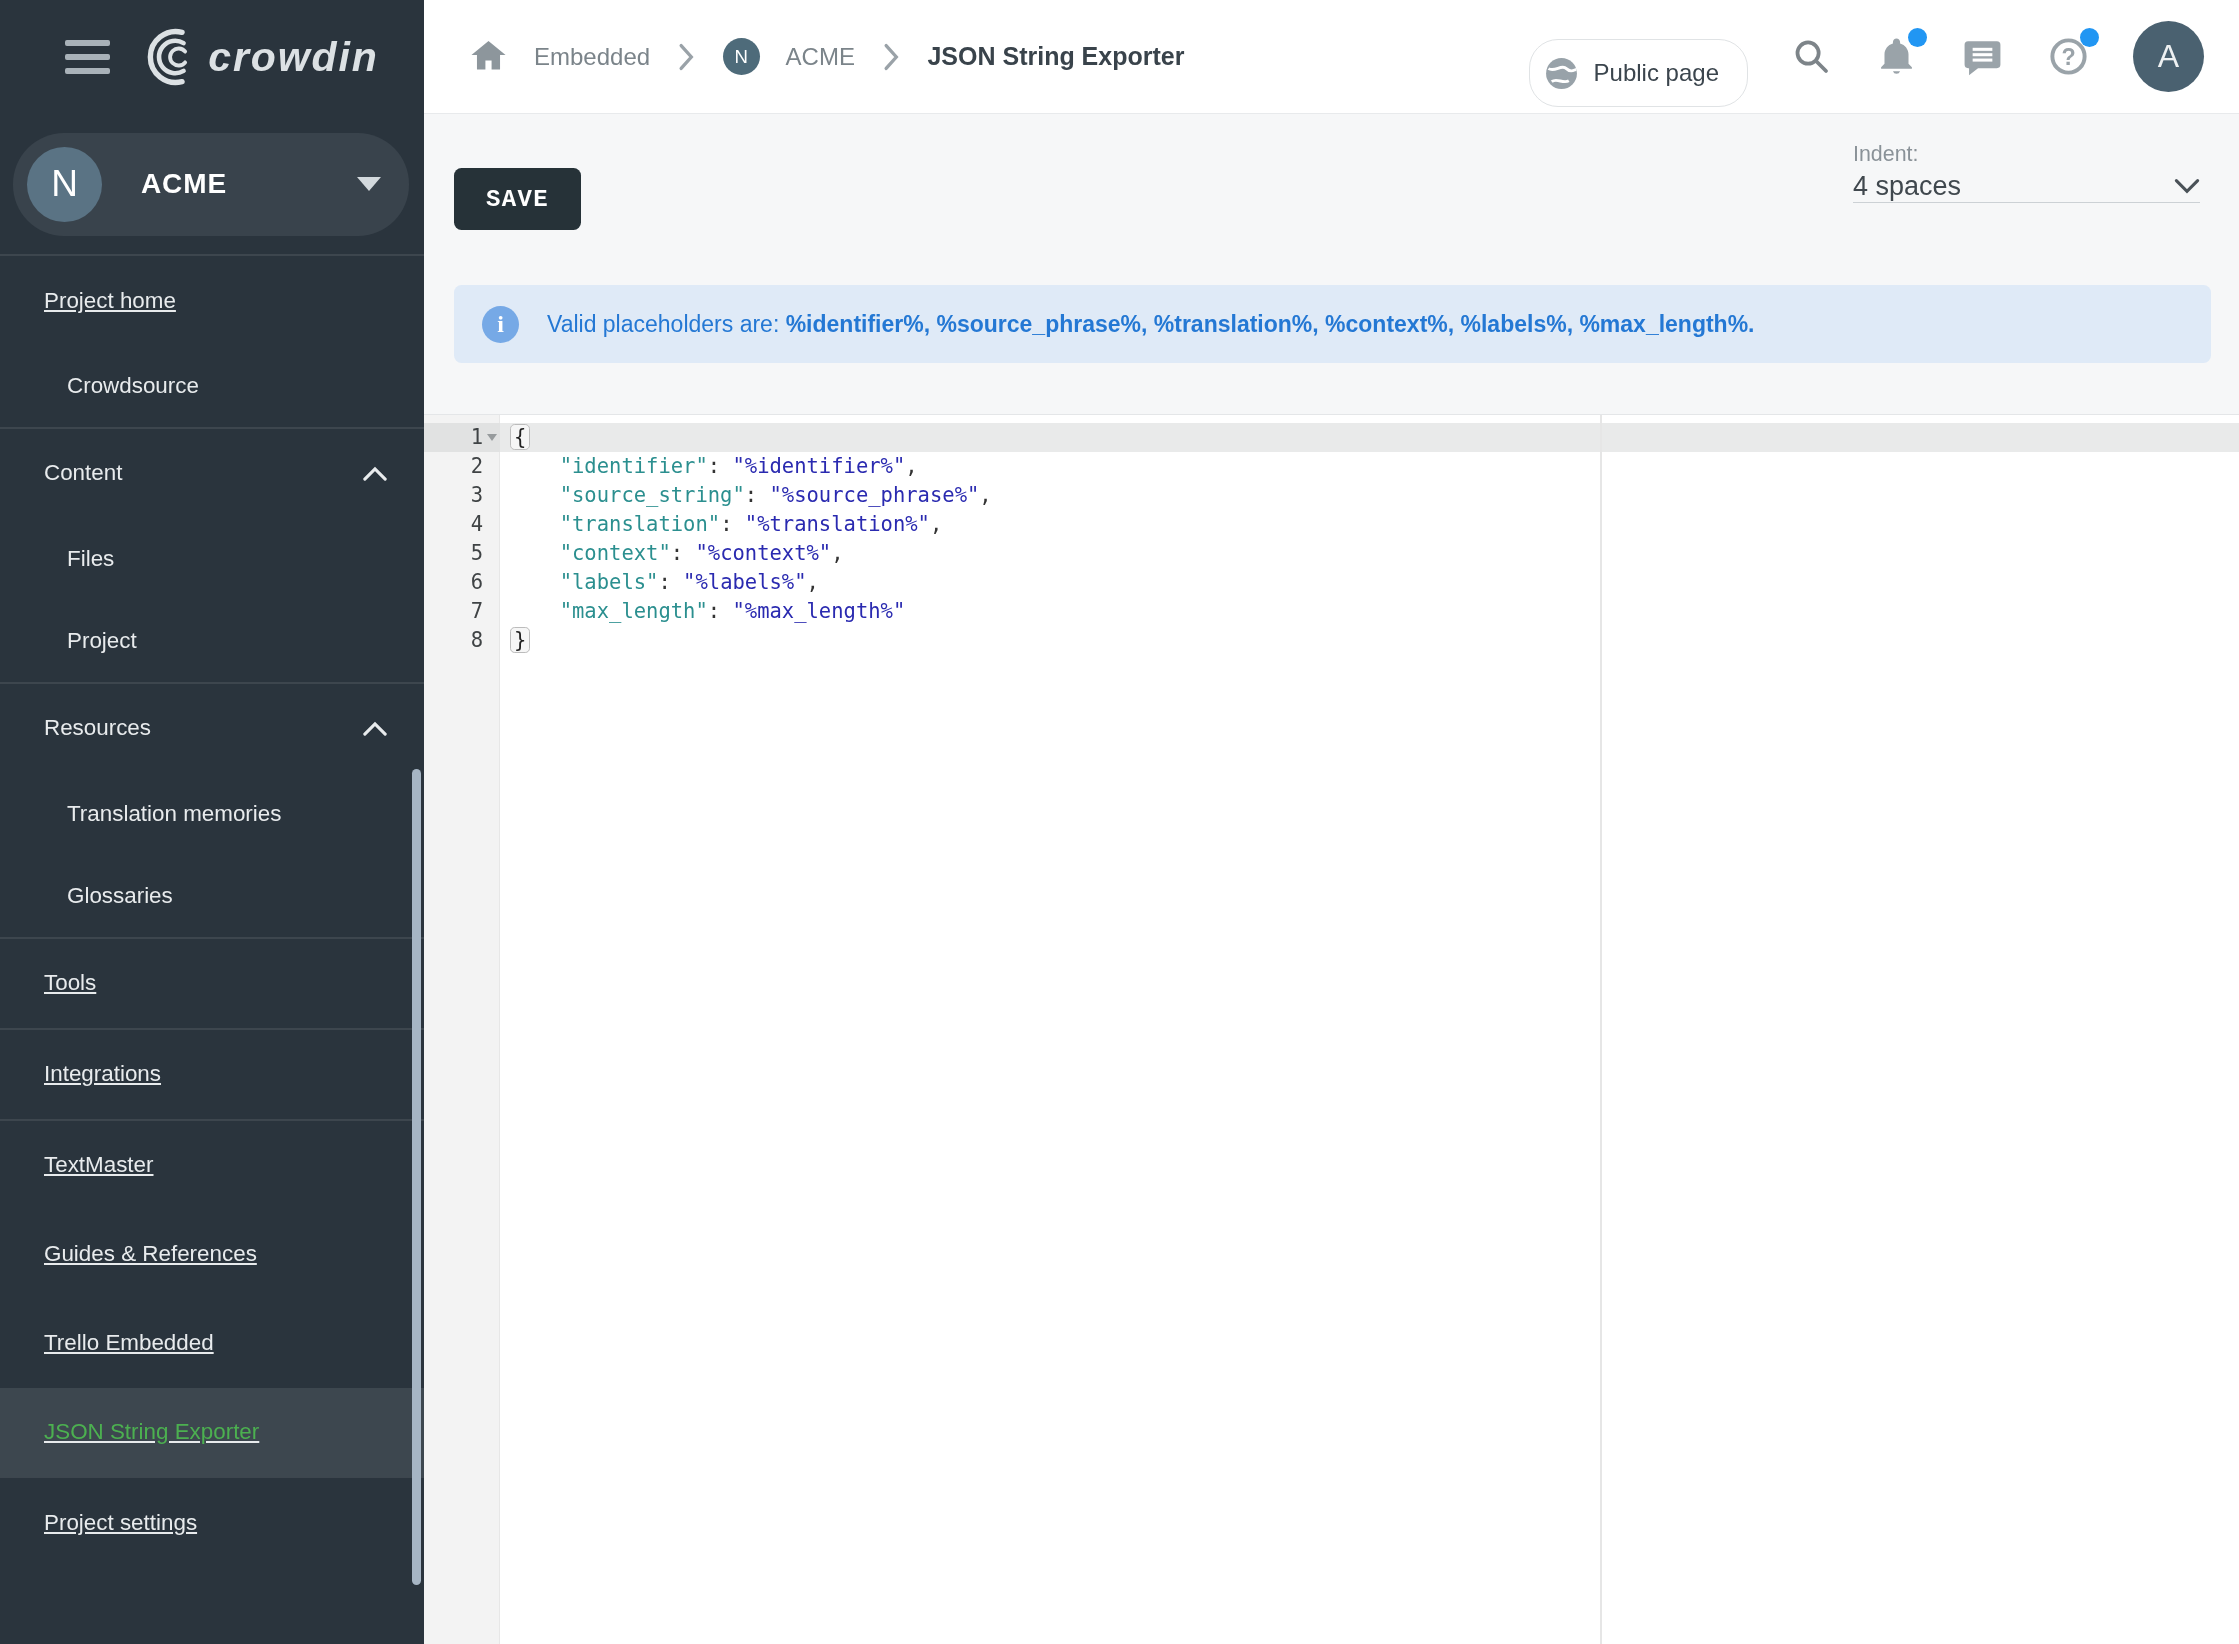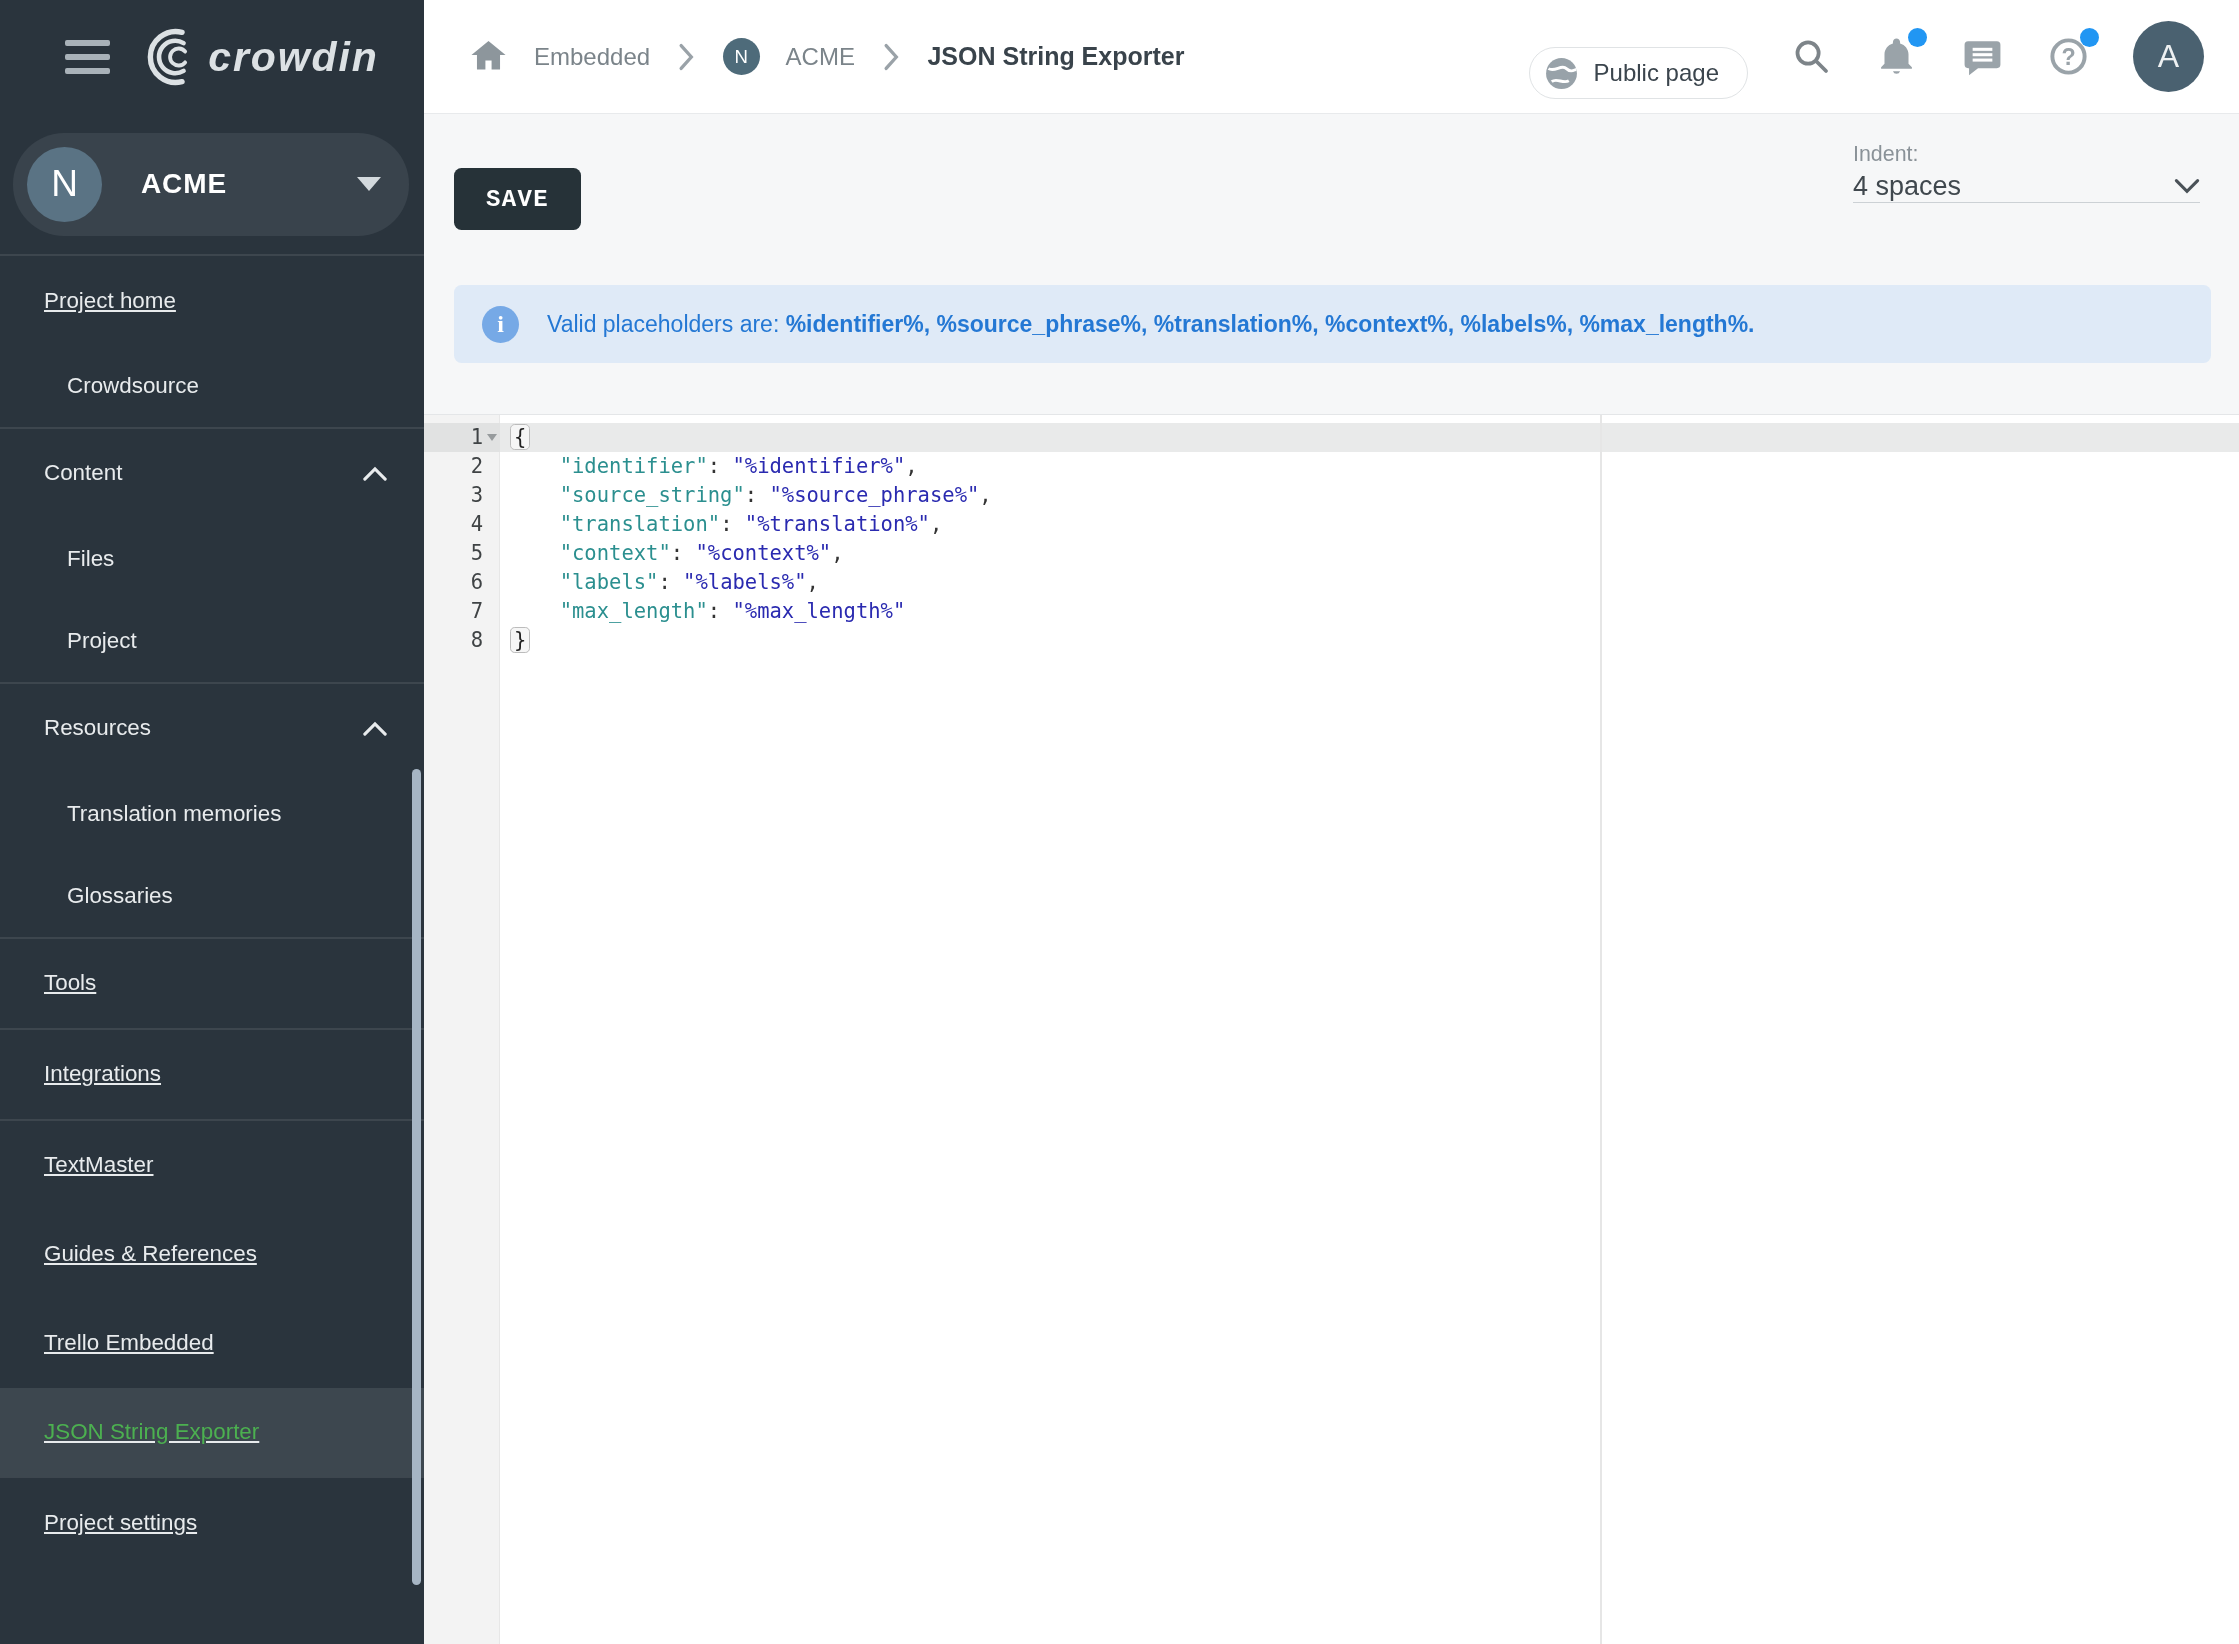--- a/index.html
+++ b/index.html
@@ -66,21 +66,21 @@
   .crumb { font-size:24px; color:#7b848a; cursor:pointer; }
   .crumb-sep { display:flex; align-items:center; }
   .crumb-badge {
     width:37px; height:37px; border-radius:50%; background:#4e6b7a; color:#fff;
     font-size:18.6px; display:flex; align-items:center; justify-content:center;
   }
   .crumb-current { font-size:25px; color:#39434b; font-weight:600; }
 
   .topbar-right { display:flex; align-items:center; gap:43px; }
   .pill-btn {
-    height:52px; border:1.9px solid #e0e3e5; border-radius:29px; background:#fff;
+    height:68px; border:1.9px solid #e0e3e5; border-radius:29px; background:#fff;
     display:flex; align-items:center; gap:13px; padding:0 28px 0 11.2px; cursor:pointer;margin-top:33px;
   }
   .pill-btn .pill-label { font-size:24px; font-weight:500; color:#3b454d; }
   .icon-btn { position:relative; cursor:pointer; display:flex; align-items:center; }
   .blue-dot { position:absolute; top:-7.5px; right:-9.3px; width:19.6px; height:19.6px; border-radius:50%; }
   .avatar {
     width:71px; height:71px; border-radius:50%; background:#4a6170; color:#eef1f2;
     font-size:32px; font-weight:500; display:flex; align-items:center; justify-content:center; cursor:pointer;
   }
 

